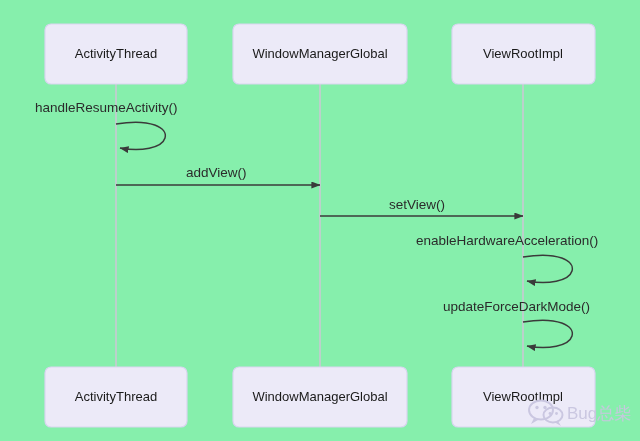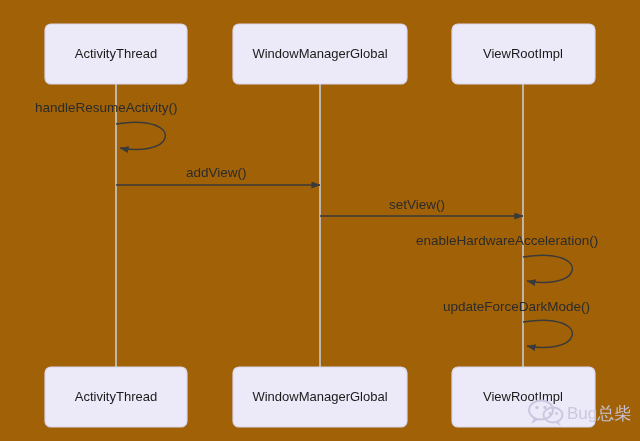--- a/index.html
+++ b/index.html
@@ -7,21 +7,21 @@
     padding: 0;
     background: #ffffff;
   }
   body {
     font-family: "Liberation Sans", sans-serif;
   }
   #canvas {
     position: relative;
     width: 640px;
     height: 441px;
-    background: #a16207;
+    background: #86efac;
     overflow: hidden;
   }
   #diagram-svg {
     position: absolute;
     left: 0;
     top: 0;
     width: 640px;
     height: 441px;
   }
   .participant-label {

